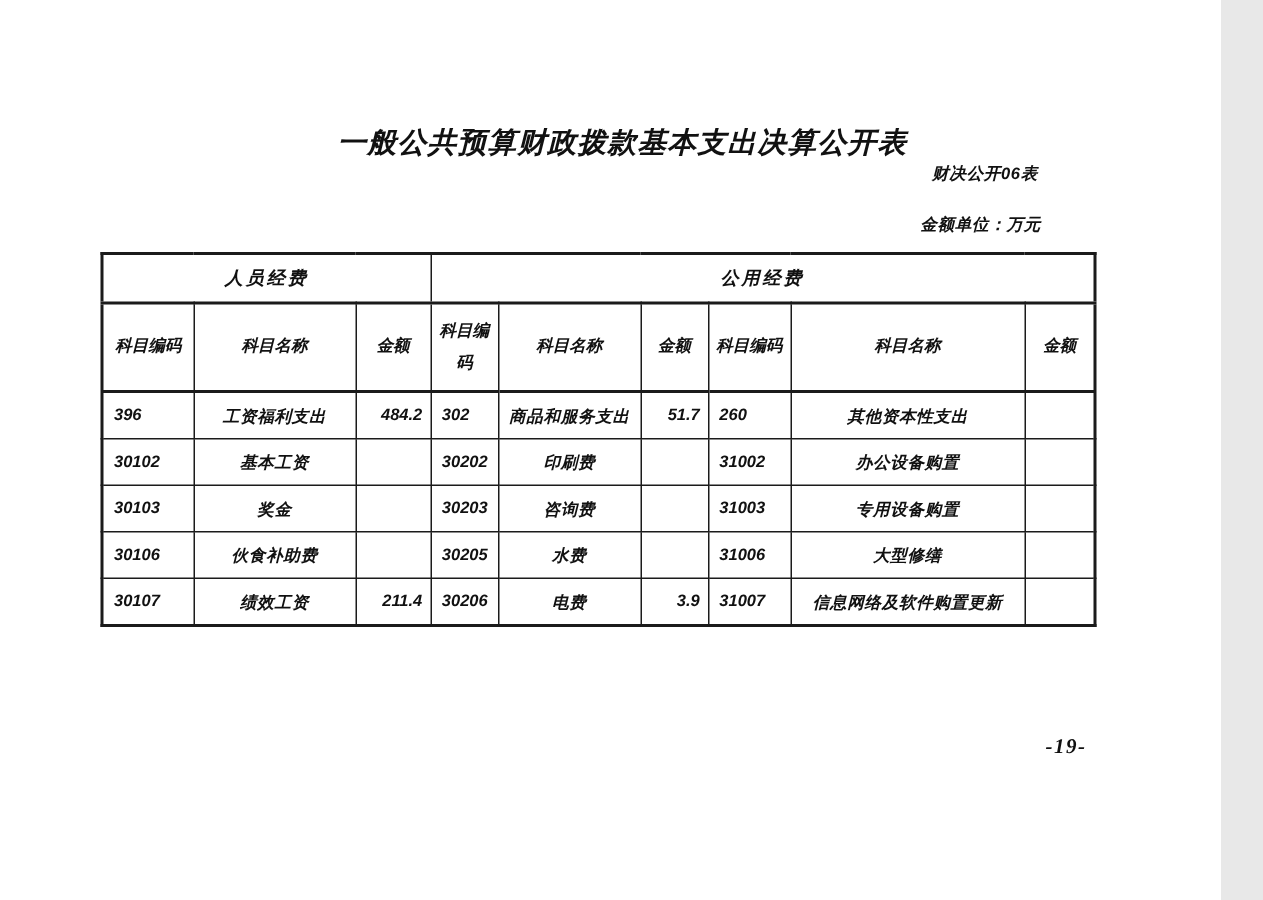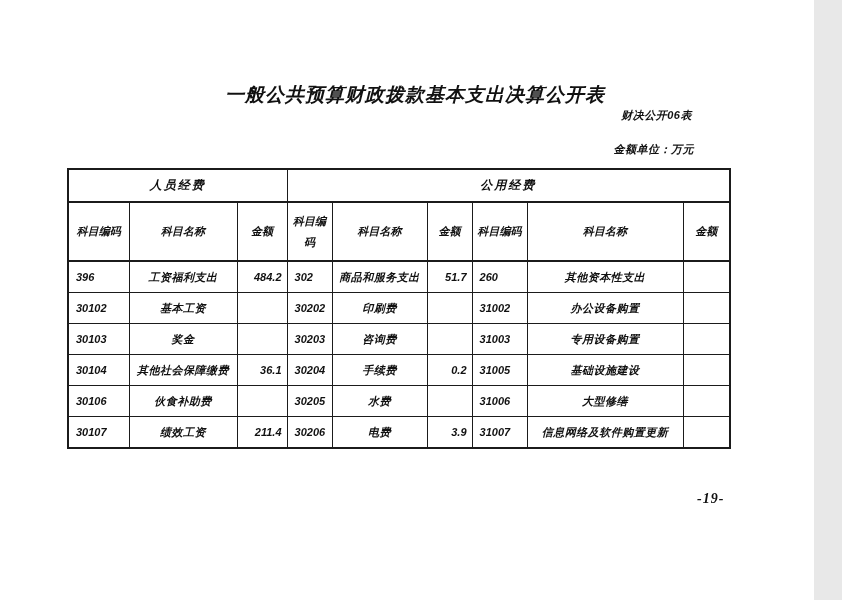--- a/index.html
+++ b/index.html
@@ -193,31 +193,20 @@
             <td class="name">奖金</td>
             <td class="amount"></td>
             <td class="code">30203</td>
             <td class="name">咨询费</td>
             <td class="amount"></td>
             <td class="code">31003</td>
             <td class="name">专用设备购置</td>
             <td class="amount"></td>
           </tr>
           <tr>
-            <td class="code">30104</td>
-            <td class="name">其他社会保障缴费</td>
-            <td class="amount">36.1</td>
-            <td class="code">30204</td>
-            <td class="name">手续费</td>
-            <td class="amount">0.2</td>
-            <td class="code">31005</td>
-            <td class="name">基础设施建设</td>
-            <td class="amount"></td>
-          </tr>
-          <tr>
             <td class="code">30106</td>
             <td class="name">伙食补助费</td>
             <td class="amount"></td>
             <td class="code">30205</td>
             <td class="name">水费</td>
             <td class="amount"></td>
             <td class="code">31006</td>
             <td class="name">大型修缮</td>
             <td class="amount"></td>
           </tr>

